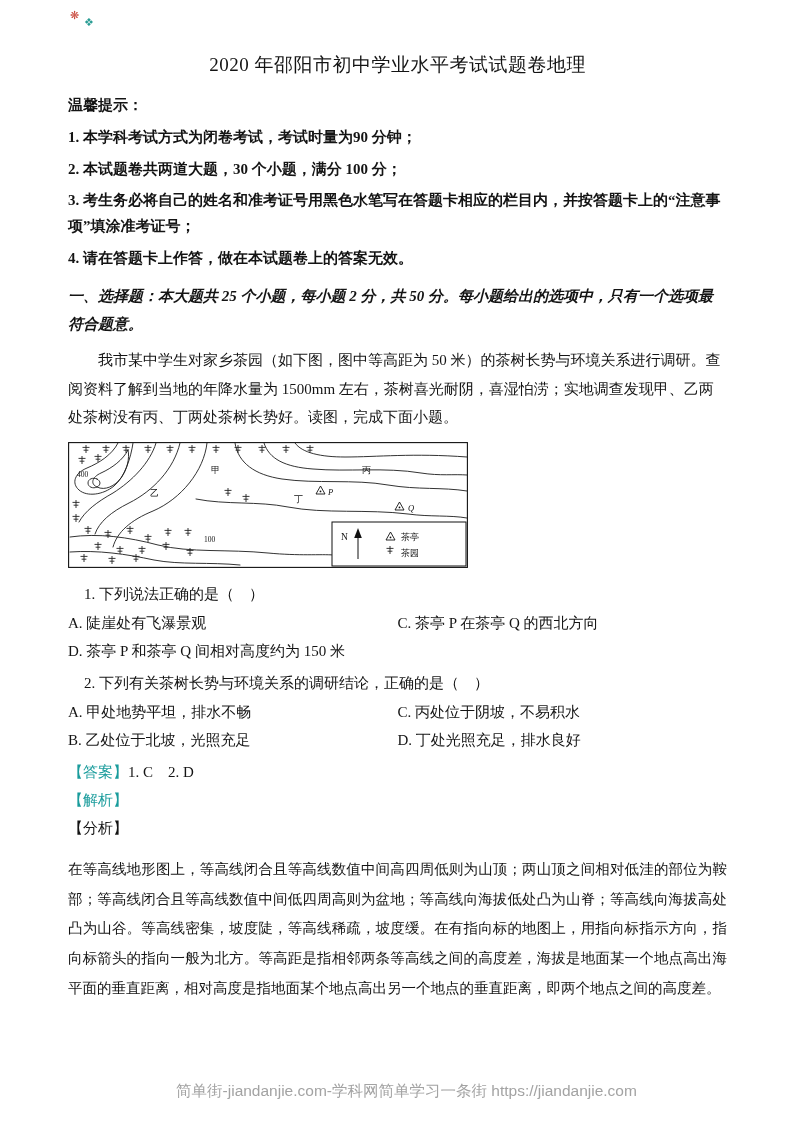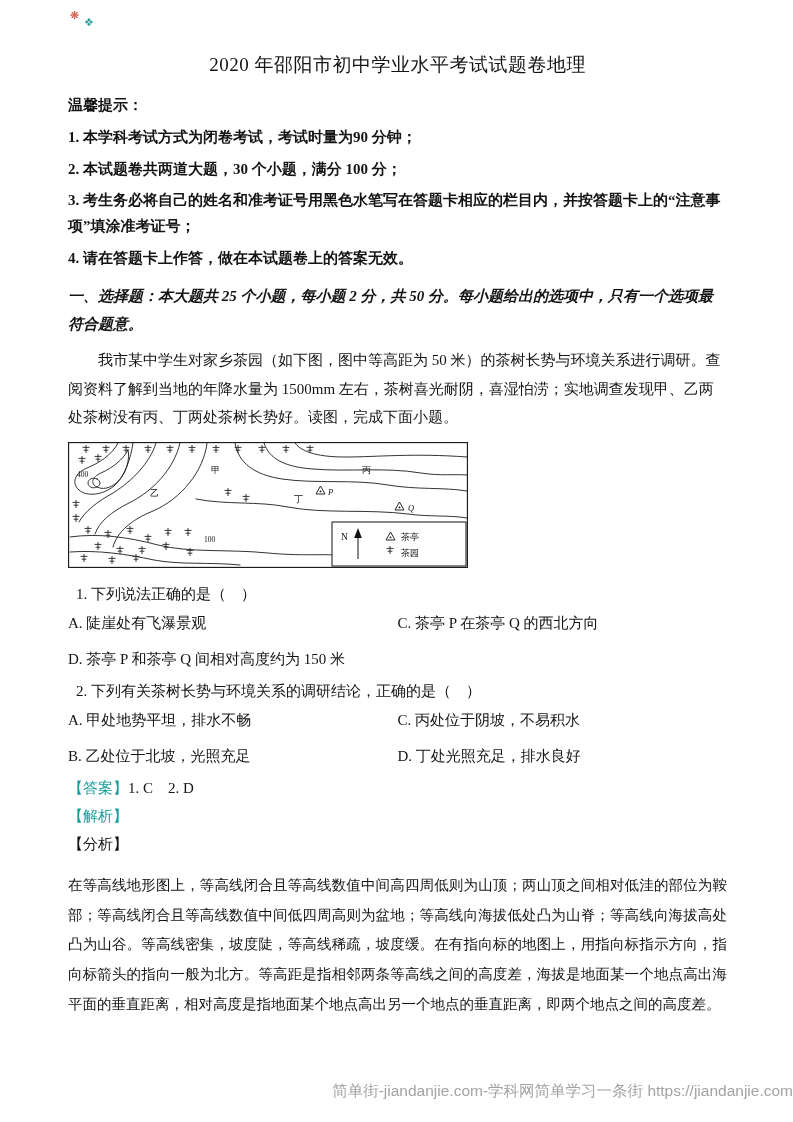--- a/index.html
+++ b/index.html
@@ -23,42 +23,42 @@
     font-size: 19px;
     font-weight: 400;
     text-align: center;
     margin-bottom: 15px;
     letter-spacing: 0.5px;
   }
   .notice p { margin: 6px 0; line-height: 1.72; font-weight: 700; }
   .section { margin: 11px 0 8px; line-height: 1.85; font-weight: 700; font-style: italic; }
   .passage { text-indent: 2em; line-height: 1.9; margin: 4px 0 8px; }
   .figure { margin: 10px 0 10px; }
-  .stem { margin: 8px 8px 2px; line-height: 1.6; }
+  .stem { margin: 8px 16px 2px; line-height: 1.6; }
   .options {
     display: grid;
     grid-template-columns: 1fr 1fr;
-    row-gap: 12px;
+    row-gap: 4px;
     margin: 5px 0 3px;
     line-height: 1.6;
   }
   .answer-line { margin: 11px 0 6px; }
   .teal { color: #1a9c9c; }
   .tagline { margin: 9px 0; }
   .pre { white-space: pre-wrap; }
   .analysis {
     line-height: 2.05;
     text-align: justify;
     margin-top: 17px;
     font-size: 14.5px;
   }
   .footer {
     position: absolute;
     left: 0; right: 0; bottom: 20px;
-    text-align: right;
+    text-align: center;
     color: #a3a3a3;
     font-size: 15.5px;
     font-family: "Liberation Sans", "DejaVu Sans", sans-serif;
     padding-left: 20px;
   }
   svg text { font-family: "Liberation Serif", "DejaVu Serif", serif; fill: #111; }
 </style>
 </head>
 <body>
 

